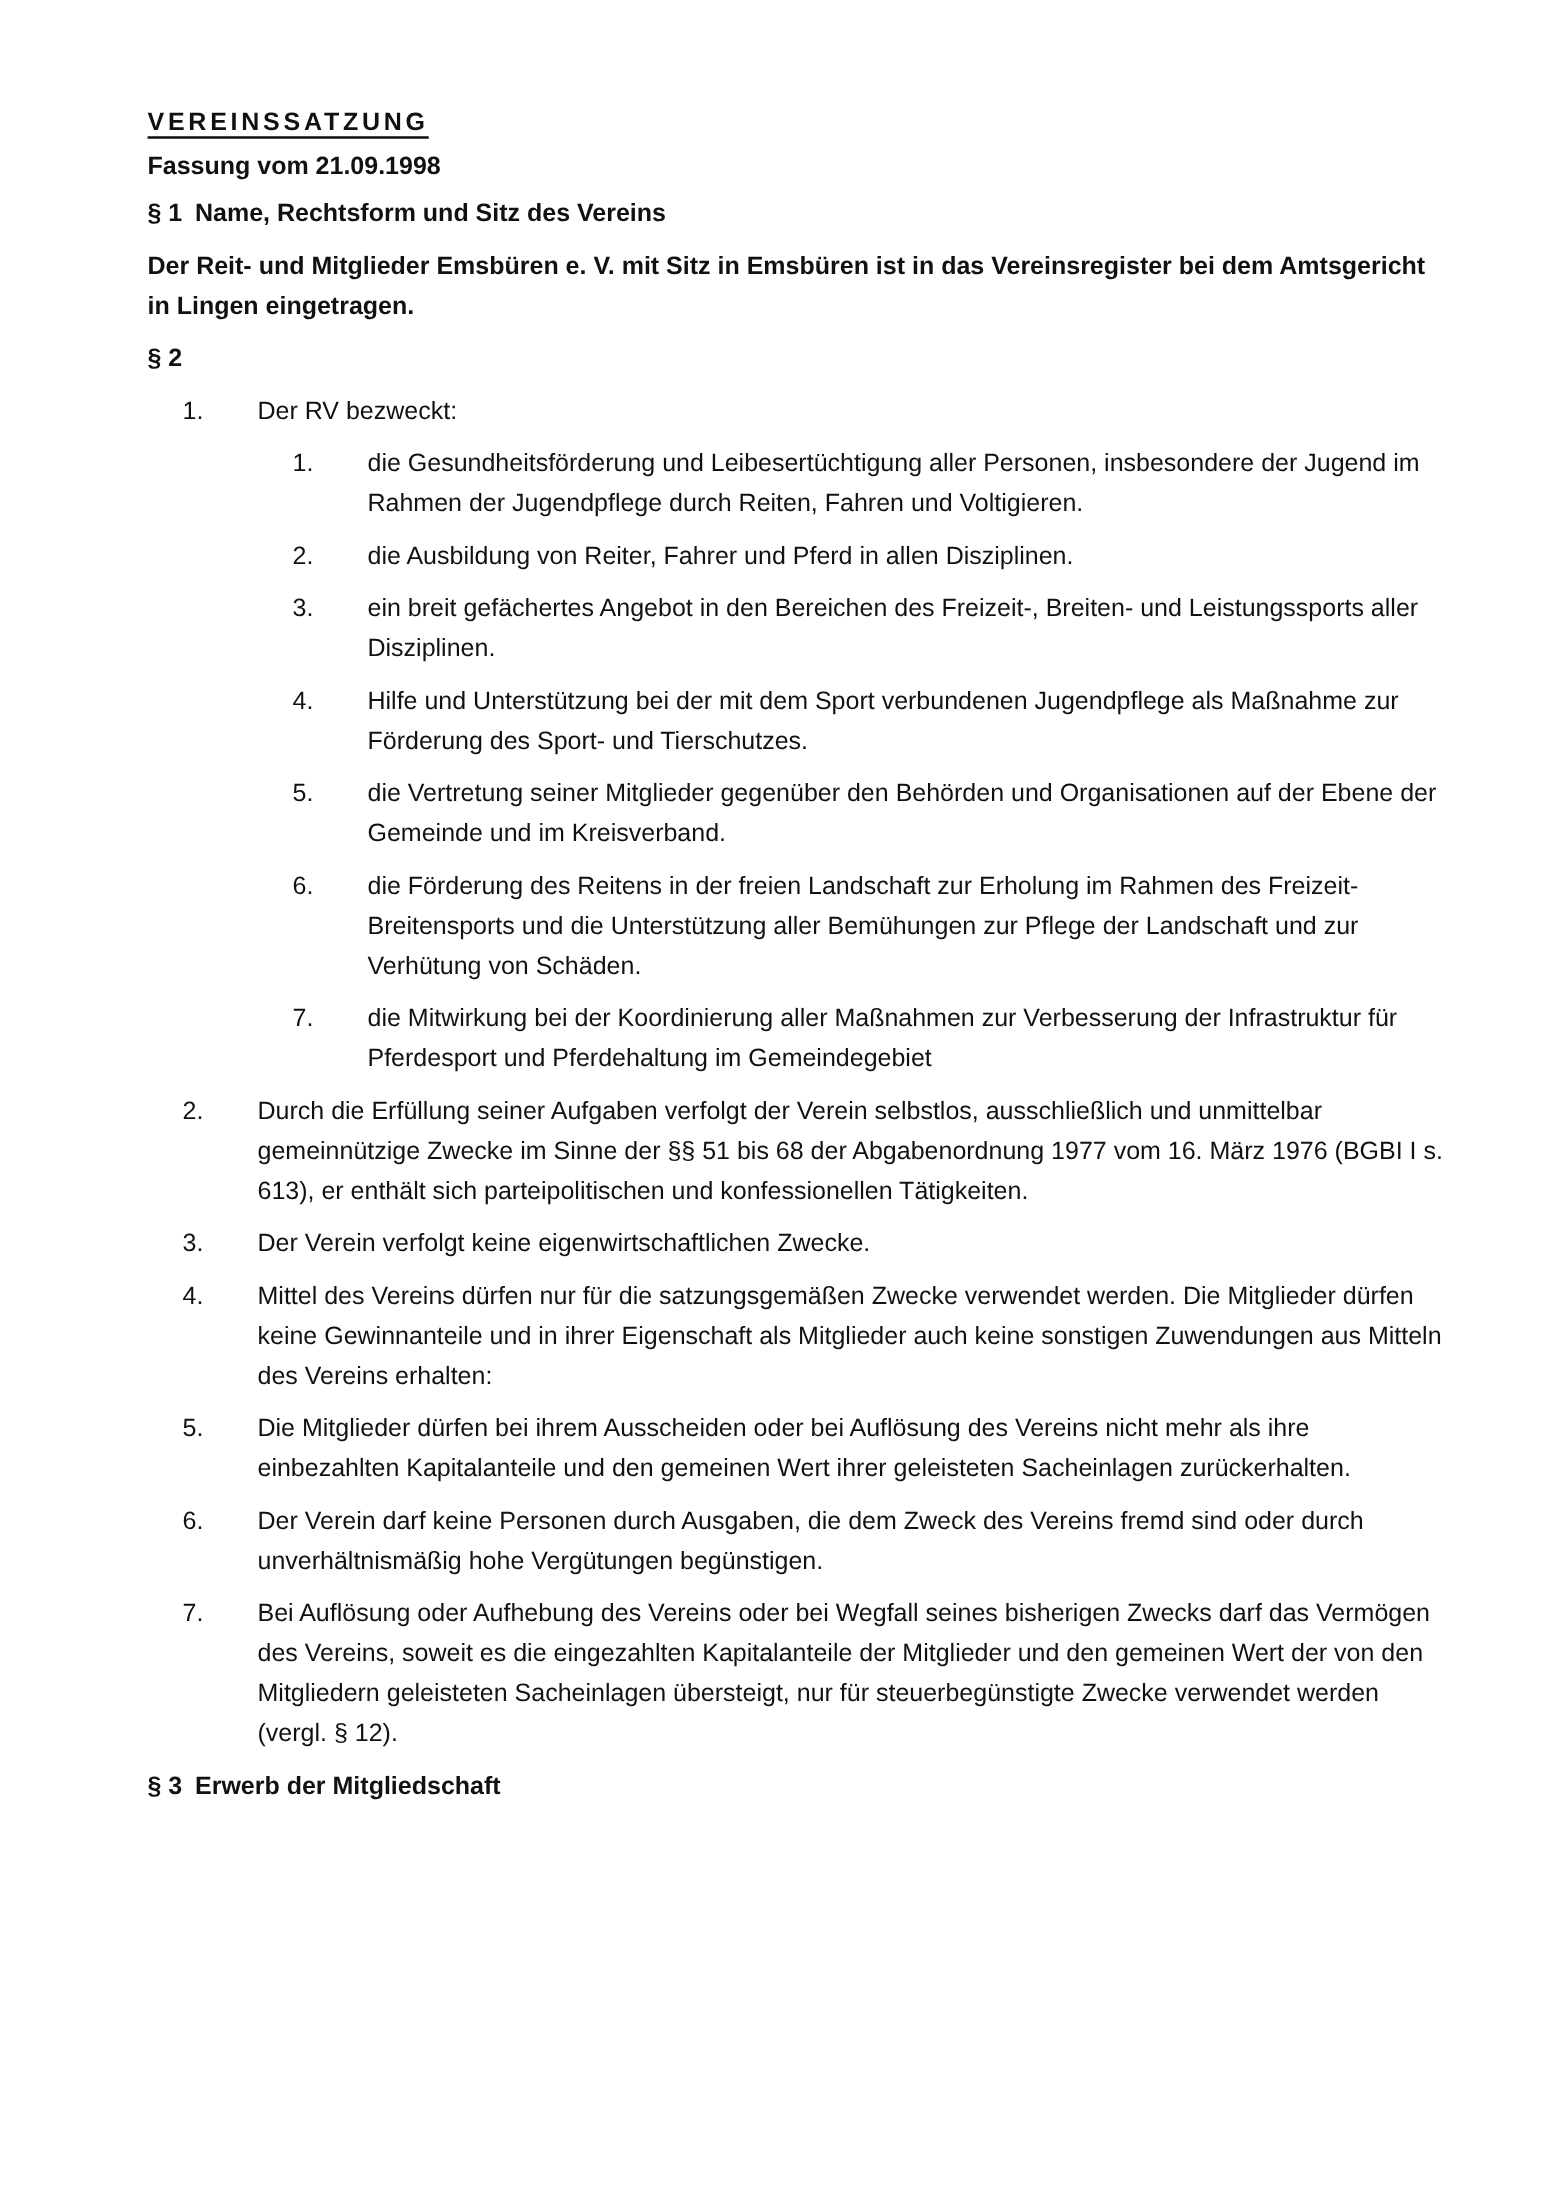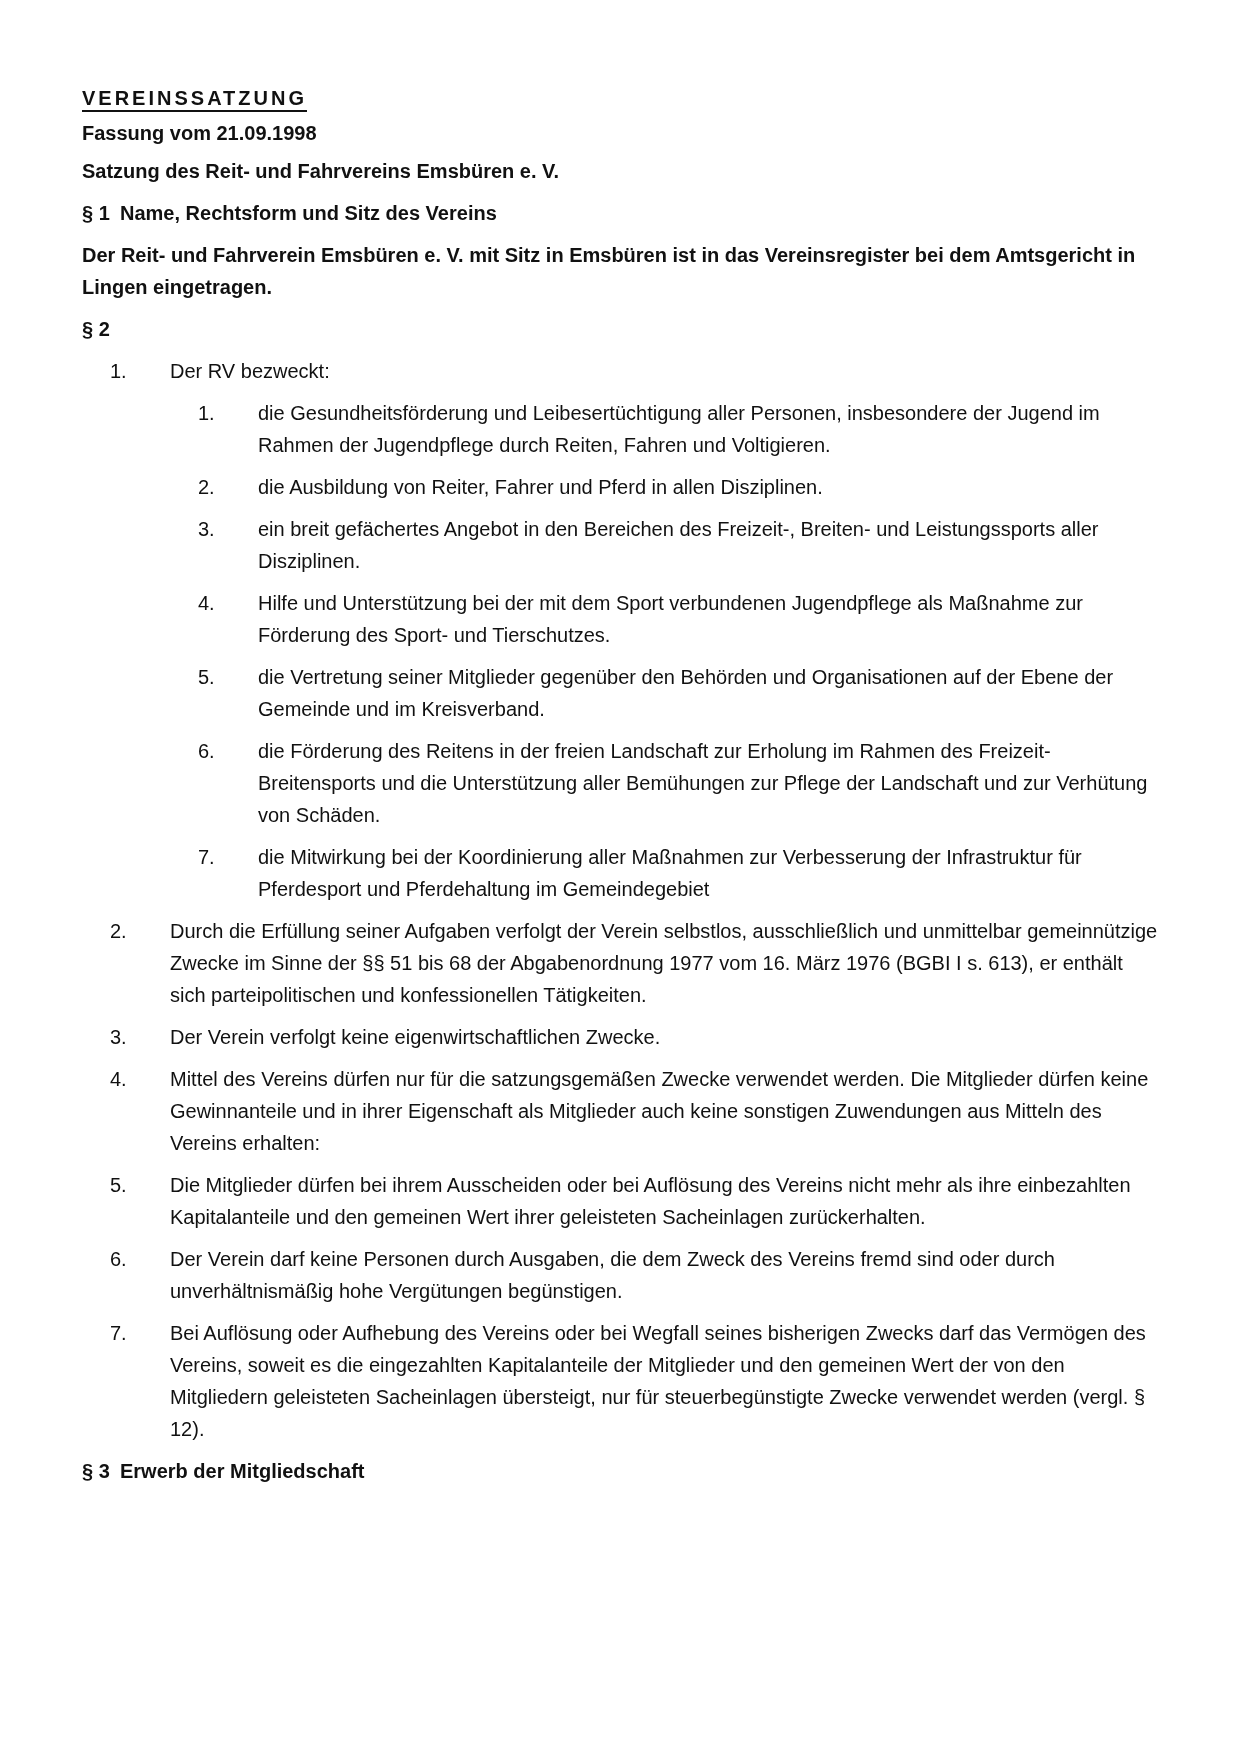--- a/index.html
+++ b/index.html
@@ -10,21 +10,21 @@
   .page {
     position: relative;
     width: 1240px;
     height: 1754px;
     box-sizing: border-box;
     background: #ffffff;
     color: #111111;
     font-family: "Liberation Sans", sans-serif;
     font-size: 20px;
     line-height: 32px;
-    padding: 82px 80px 0 82px;
+    padding: 82px 80px 0 118px;
     overflow: hidden;
   }
   .doc-title {
     margin: 0 0 3px 0;
     font-size: 20px;
     line-height: 32px;
     font-weight: bold;
   }
   .doc-title .underlined {
     letter-spacing: 3px;
@@ -63,27 +63,26 @@
   .l1 { margin-left: 28px; }
   .l2 { margin-left: 116px; }
 </style>
 </head>
 <body>
 
 <div class="page">
 
   <h1 class="doc-title"><span class="underlined">VEREINSSATZUNG</span></h1>
   <p class="body tight">Fassung vom 21.09.1998</p>
-  <p class="body">Satzung des Reit- und Fahrvereins Emsbüren e. V.</p>
 
   <div class="sec-heading">
     <span class="sec-num">§ 1</span>
     <span class="sec-title">Name, Rechtsform und Sitz des Vereins</span>
   </div>
-  <p class="body">Der Reit- und Fahrverein Emsbüren e. V. mit Sitz in Emsbüren ist in das Vereinsregister bei dem Amtsgericht in Lingen eingetragen.</p>
+  <p class="body">Der Reit- und Mitglieder Emsbüren e. V. mit Sitz in Emsbüren ist in das Vereinsregister bei dem Amtsgericht in Lingen eingetragen.</p>
 
   <div class="sec-heading">
     <span class="sec-num">§ 2</span>
   </div>
 
   <div class="li l1">
     <span class="num">1.</span>
     <span class="txt">Der RV bezweckt:</span>
   </div>
 

